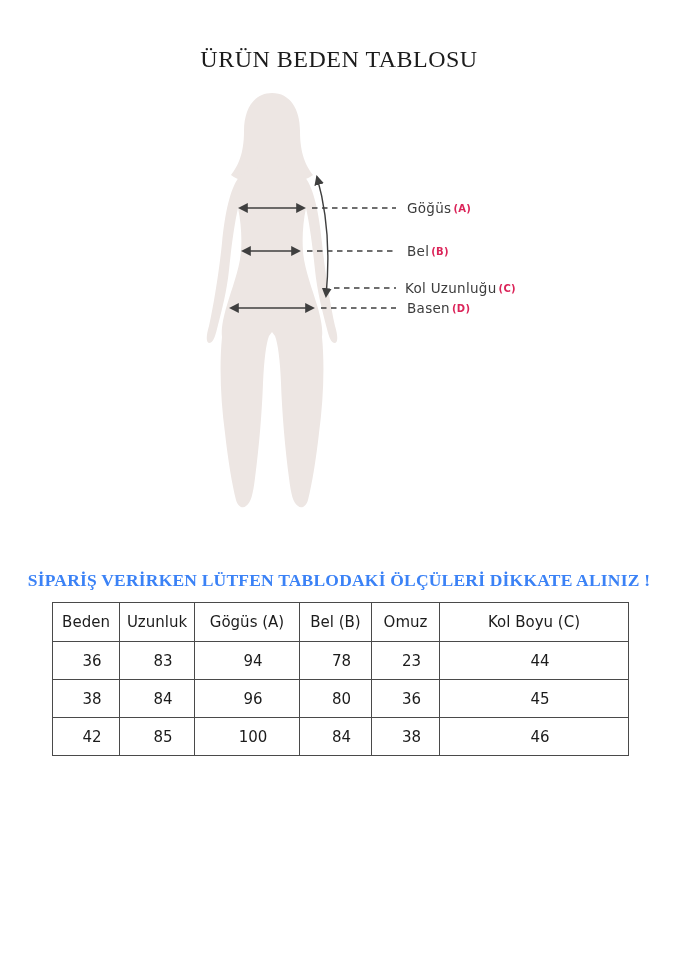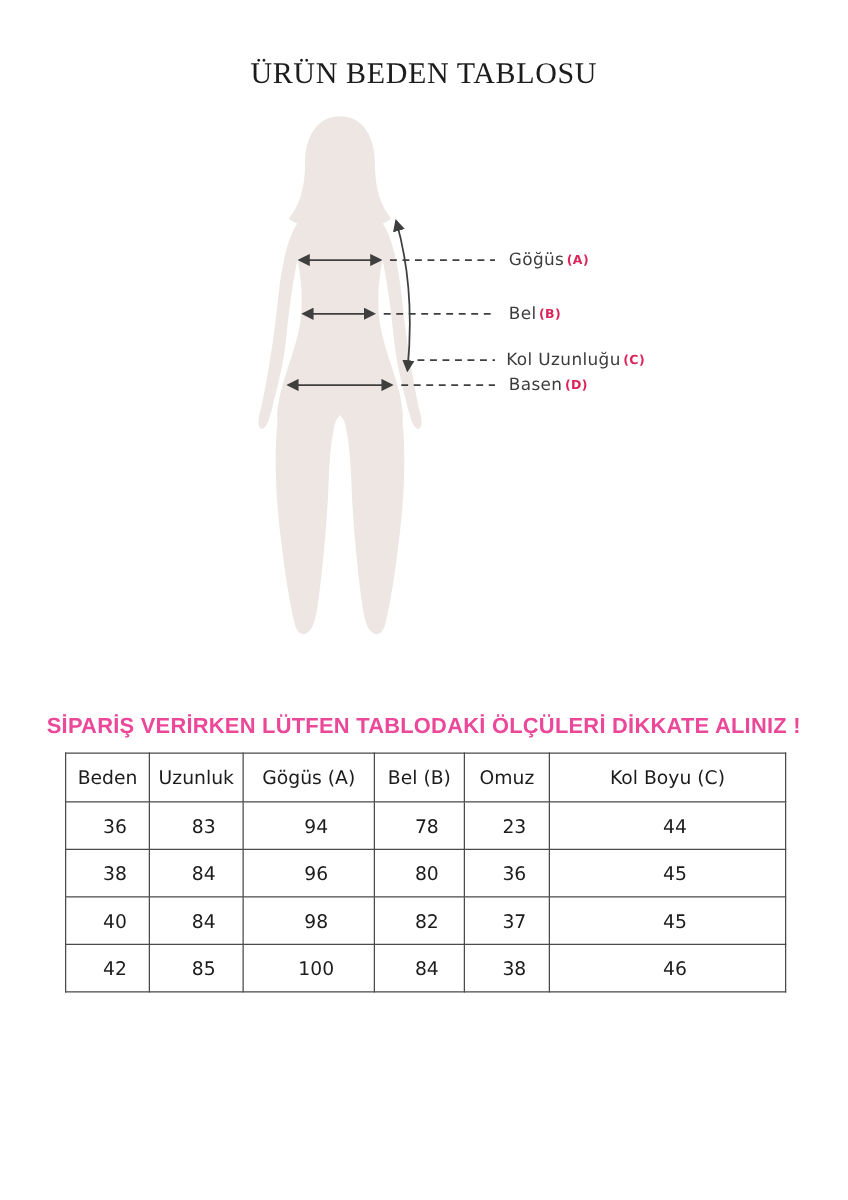--- a/index.html
+++ b/index.html
@@ -21,22 +21,22 @@
     font-size:10px;font-weight:bold;color:#db2459;margin-left:2px;
     position:relative;top:-1px;
   }
   .notice-heading{
     position:absolute;top:533px;left:0;width:678px;text-align:center;
     font-family:"Liberation Serif",serif;font-weight:bold;font-size:26px;
     color:#d91f1f;
   }
   .notice-sub{
     position:absolute;top:570px;left:0;width:678px;text-align:center;
-    font-family:Liberation Sans, sans-serif;font-weight:bold;font-size:17.5px;
-    color:#ec4899;letter-spacing:0.2px;
+    font-family:Liberation Serif, serif;font-weight:bold;font-size:17.5px;
+    color:#3b82f6;letter-spacing:0.2px;
   }
   table.size-table{
     position:absolute;left:52px;top:602px;border-collapse:collapse;
     table-layout:fixed;width:576px;
   }
   table.size-table th, table.size-table td{
     border:1px solid #4a4a4a;text-align:center;vertical-align:middle;
     font-size:15px;color:#1c1c1c;padding:0;
   }
   table.size-table th{font-weight:normal;height:38px;}
@@ -121,28 +121,20 @@
       </tr>
       <tr>
         <td>38</td>
         <td>84</td>
         <td>96</td>
         <td>80</td>
         <td>36</td>
         <td>45</td>
       </tr>
       <tr>
-        <td>40</td>
-        <td>84</td>
-        <td>98</td>
-        <td>82</td>
-        <td>37</td>
-        <td>45</td>
-      </tr>
-      <tr>
         <td>42</td>
         <td>85</td>
         <td>100</td>
         <td>84</td>
         <td>38</td>
         <td>46</td>
       </tr>
     </tbody>
   </table>
 

